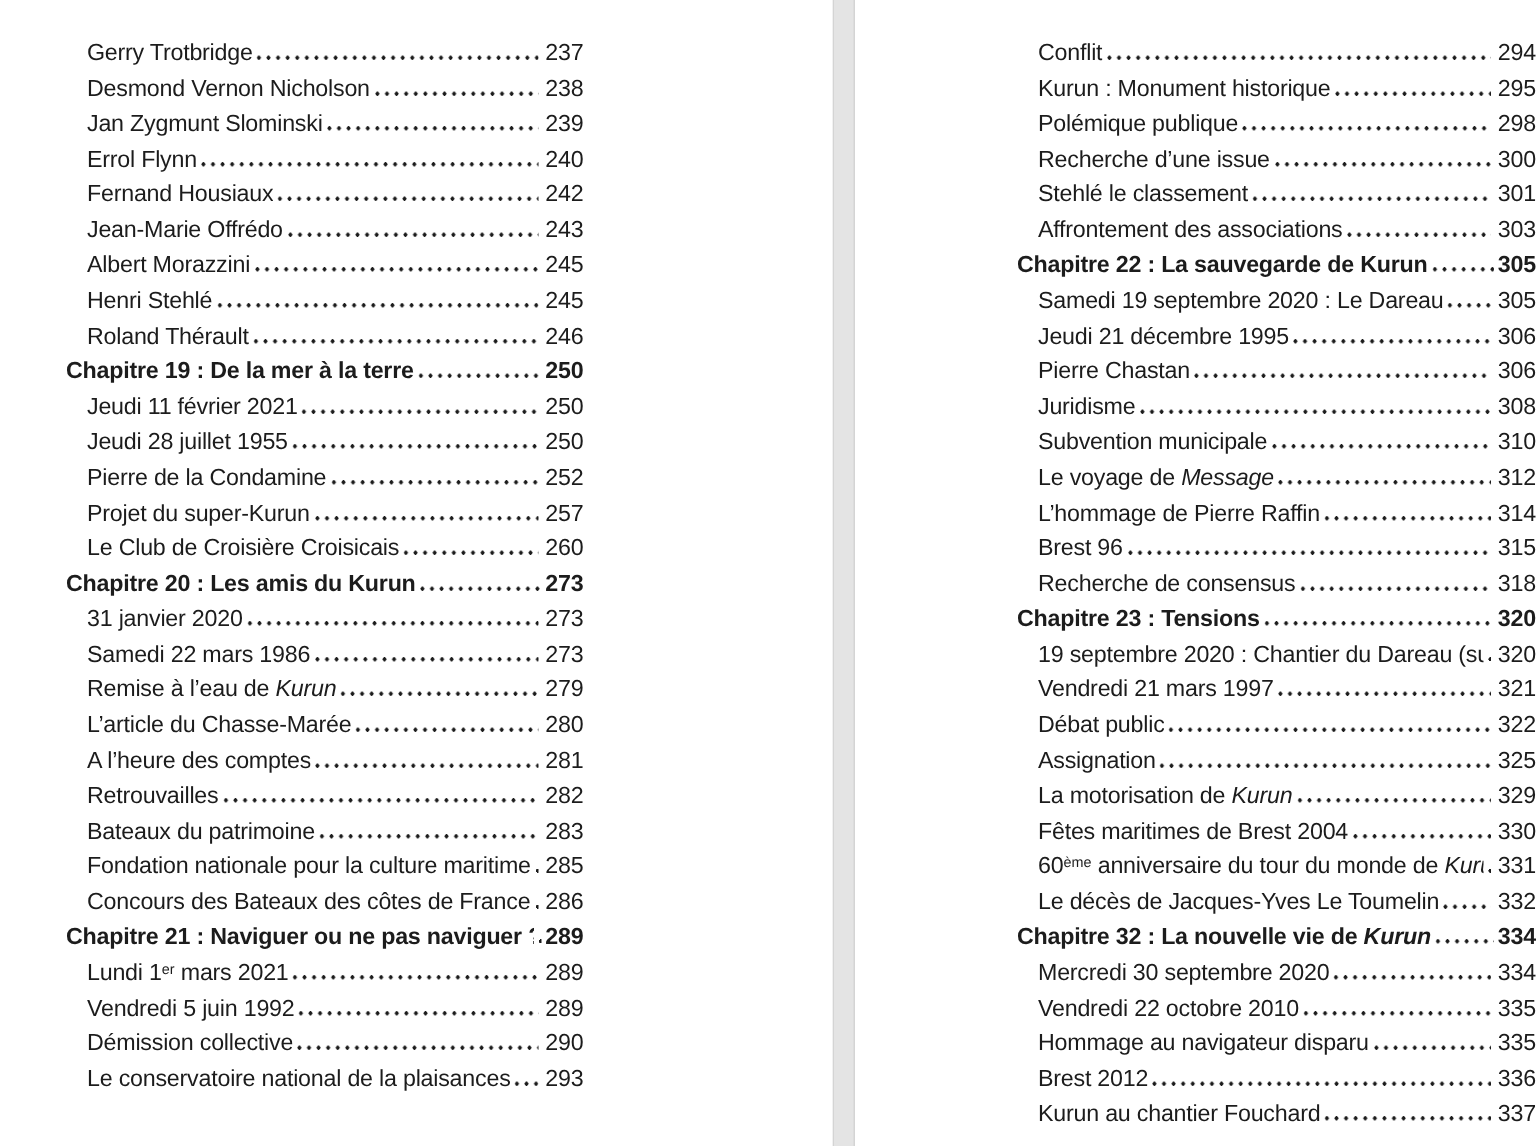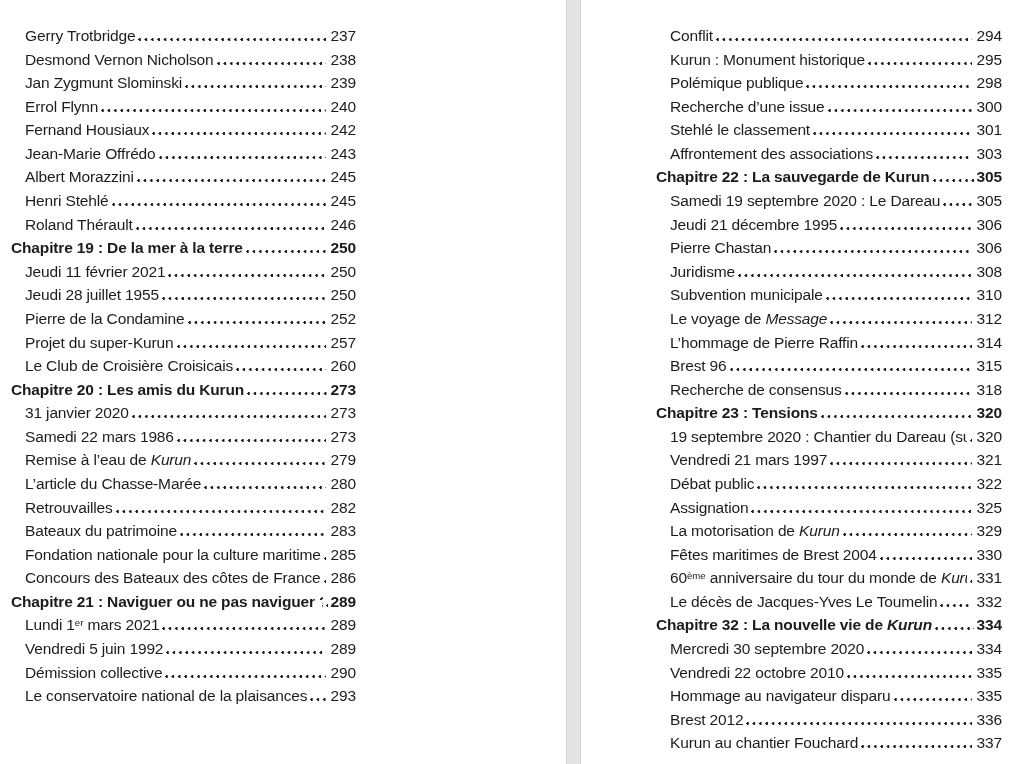--- a/index.html
+++ b/index.html
@@ -5,21 +5,21 @@
   :root{
     --text:#1c1c1c;
     --page-bg:#ffffff;
     --gutter:#e4e4e4;
     --gutter-edge:#d4d4d4;
   }
   *{margin:0;padding:0;box-sizing:border-box;}
   html,body{width:1024px;height:764px;overflow:hidden;background:var(--page-bg);}
   body{font-family:"Liberation Sans","DejaVu Sans",sans-serif;color:var(--text);}
   .spread{position:relative;width:1024px;height:764px;display:flex;}
-  .page{background:var(--page-bg);height:675px;}
+  .page{background:var(--page-bg);height:675px;padding-left:33px;}
   .page.left{width:566px;}
   .page.right{flex:1;}
   .gutter{
     width:15px;height:764px;background:var(--gutter);
     box-shadow:inset 1px 0 0 var(--gutter-edge), inset -1px 0 0 var(--gutter-edge);
   }
   .toc{display:block;}
   .page.left  .toc{margin:25px 0 0 11px;width:345px;}
   .page.right .toc{margin:25px 0 0 75px;width:346px;}
   .row{
@@ -150,20 +150,25 @@
           <span class="title"><span>Remise à l’eau de </span><span class="it">Kurun</span></span>
           <span class="leader"></span>
           <span class="num">279</span>
         </div>
         <div class="row section">
           <span class="title"><span>L’article du Chasse-Marée</span></span>
           <span class="leader"></span>
           <span class="num">280</span>
         </div>
         <div class="row section">
+          <span class="title"><span>A l’heure des comptes</span></span>
+          <span class="leader"></span>
+          <span class="num">281</span>
+        </div>
+        <div class="row section">
           <span class="title"><span>Retrouvailles</span></span>
           <span class="leader"></span>
           <span class="num">282</span>
         </div>
         <div class="row section">
           <span class="title"><span>Bateaux du patrimoine</span></span>
           <span class="leader"></span>
           <span class="num">283</span>
         </div>
         <div class="row section">

